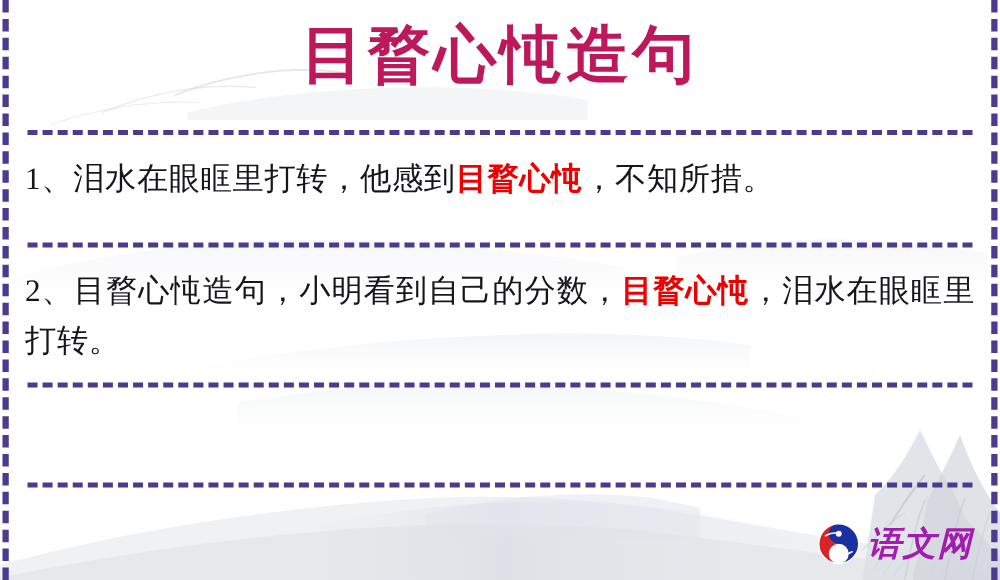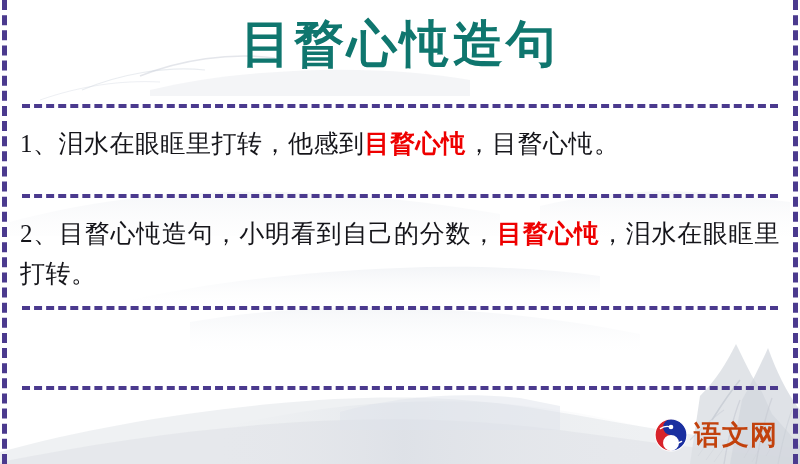--- a/index.html
+++ b/index.html
@@ -52,21 +52,21 @@
     position: absolute;
     left: 0; right: 0; top: 16px;
     text-align: center;
     z-index: 2;
   }
   .title-text {
     display: inline-block;
     font-family: "Liberation Serif", "DejaVu Serif", serif;
     font-size: 50px;
     font-weight: bold;
-    color: #0f766e;
+    color: #be185d;
     letter-spacing: 3px;
     line-height: 1.15;
   }
 
   
   .sep {
     position: absolute;
     left: 22px;
     right: 22px;
     height: 0;
@@ -115,23 +115,24 @@
   .logo-mark {
     width: 34px;
     height: 34px;
     flex: 0 0 auto;
     display: block;
   }
   .logo-text {
     font-family: "Liberation Serif", "DejaVu Serif", serif;
     font-size: 27px;
     font-weight: bold;
-    color: #c2410c;
+    color: #a21caf;
     letter-spacing: 1px;
     line-height: 1;
+    font-style: italic;
   }
 </style>
 </head>
 <body>
 
 <div id="page">
 
   <div class="bg-wash">
     <svg class="wash-svg" viewBox="0 0 800 464" xmlns="http://www.w3.org/2000/svg">
       <defs>
@@ -191,21 +192,21 @@
   <div class="title-block">
     <span class="title-text">目瞀心忳造句</span>
   </div>
 
   <div class="sep sep-1"></div>
   <div class="sep sep-2"></div>
   <div class="sep sep-3"></div>
   <div class="sep sep-4"></div>
 
   <div class="sentence s1">
-    <span>1、</span><span>泪水在眼眶里打转，他感到</span><span class="idiom">目瞀心忳</span><span>，目瞀心忳。</span>
+    <span>1、</span><span>泪水在眼眶里打转，他感到</span><span class="idiom">目瞀心忳</span><span>，不知所措。</span>
   </div>
 
   <div class="sentence s2">
     <span>2、</span><span>目瞀心忳造句，小明看到自己的分数，</span><span class="idiom">目瞀心忳</span><span>，泪水在眼眶里打转。</span>
   </div>
 
 
   <div class="logo">
     <svg class="logo-mark" viewBox="0 0 64 64" xmlns="http://www.w3.org/2000/svg">
       <circle cx="32" cy="32" r="30" fill="#ffffff"></circle>

